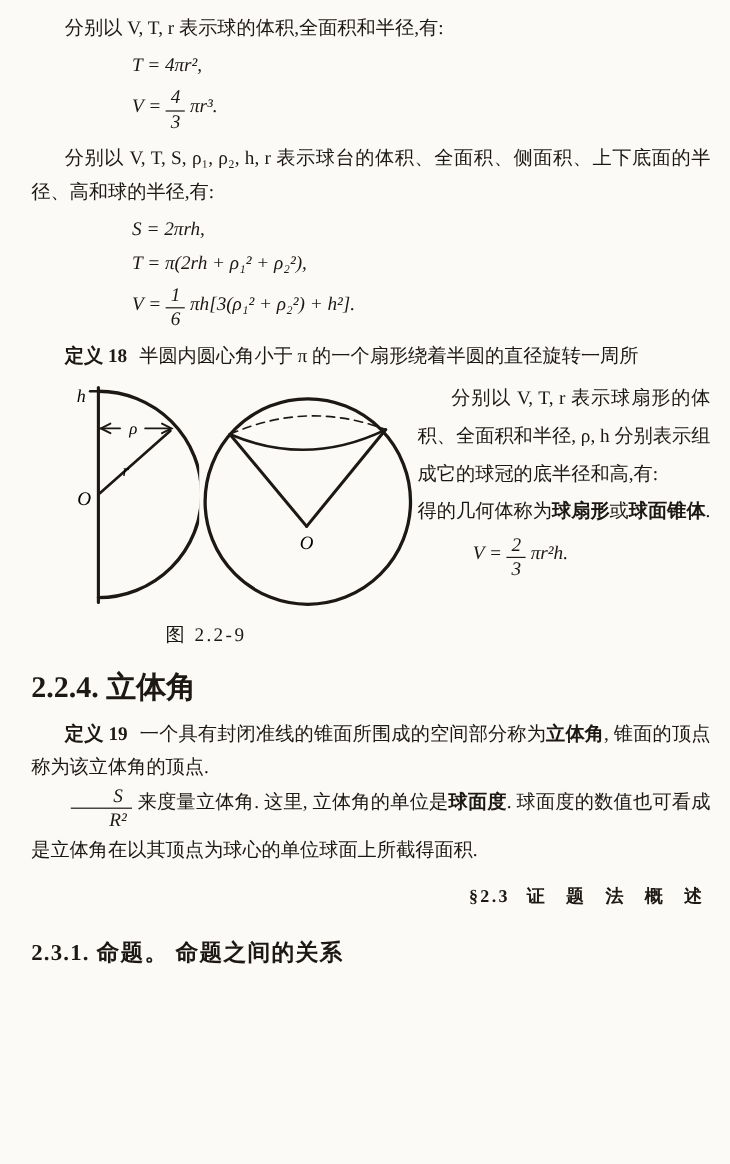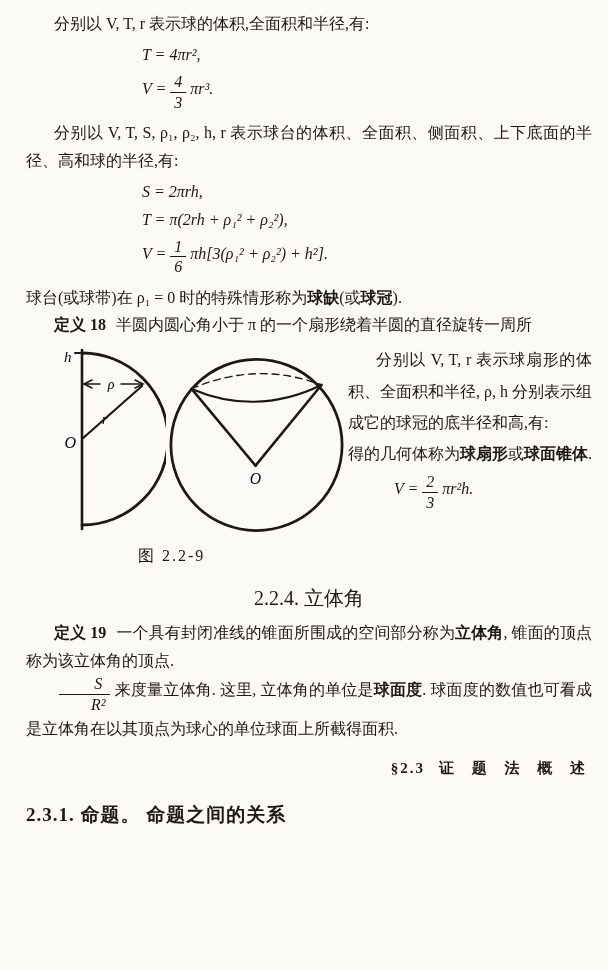--- a/index.html
+++ b/index.html
@@ -13,37 +13,37 @@
     box-sizing:border-box;width:608px;height:970px;
     padding:10px 16px 10px 26px;
     display:flex;flex-direction:column;
   }
   .para{margin:0;line-height:1.7;text-align:justify;}
   .ind{text-indent:28px;}
   .bd{font-weight:bold;}
   .deflabel{font-weight:bold;margin-right:10px;}
   
   .fm{font-style:italic;white-space:nowrap;}
-  .fgroup{margin:4px 0 4px 116px;}
+  .fgroup{margin:4px 0 4px 84px;}
   .fline{line-height:1.75;}
   .fline.tall{margin:4px 0;}
   .frac{display:inline-block;vertical-align:-0.85em;text-align:center;line-height:1.1;margin:0 4px;font-style:italic;}
   .frac .num{display:block;padding:0 4px 1px;border-bottom:1.4px solid #1d1814;}
   .frac .den{display:block;padding:1px 4px 0;}
   .ifrac{vertical-align:-0.95em;margin:0 5px;}
   
   .figrow{display:flex;margin:6px 0 2px 0;}
   .figcol{width:322px;flex:none;}
   .figs{display:flex;align-items:flex-start;}
   .figcap{font-weight:normal;margin:2px 0 0 112px;letter-spacing:2px;}
   .rightcol{flex:1;line-height:1.95;text-align:justify;}
   .rcformulas{margin:2px 0 0 46px;}
   svg text{font-family:"Liberation Serif","DejaVu Serif",serif;}
   
-  .h224{font-size:20px;font-weight:normal;margin:16px 0 8px 0;line-height:1.3;text-align:center;}
+  .h224{font-size:25px;font-weight:bold;margin:16px 0 8px 0;line-height:1.3;}
   .h23{font-size:15px;font-weight:bold;text-align:right;margin:14px 0 10px 0;letter-spacing:2px;}
   .h23 .sp{letter-spacing:7px;margin-left:14px;}
   .h231{font-size:19px;font-weight:bold;margin:14px 0 8px 0;letter-spacing:1px;}
   .measure{line-height:1.95;}
 </style>
 </head>
 <body>
 
 <div class="page">
 
@@ -56,21 +56,20 @@
 
 
   <p class="para ind">分别以 V, T, S, ρ₁, ρ₂, h, r 表示球台的体积、全面积、侧面积、上下底面的半径、高和球的半径,有:</p>
 
   <div class="fgroup">
     <div class="fm fline">S = 2πrh,</div>
     <div class="fm fline">T = π(2rh + ρ₁² + ρ₂²),</div>
     <div class="fm fline tall"><span>V =</span><span class="frac"><span class="num">1</span><span class="den">6</span></span><span>πh[3(ρ₁² + ρ₂²) + h²].</span></div>
   </div>
 
-  <p class="para"><span>球台(或球带)在 ρ₁ = 0 时的特殊情形称为</span><span class="bd">球缺</span><span>(或</span><span class="bd">球冠</span><span>).</span></p>
 
   <p class="para ind"><span class="deflabel">定义 18</span><span>半圆内圆心角小于 π 的一个扇形绕着半圆的直径旋转一周所</span></p>
 
   <div class="figrow">
     <div class="figcol">
       <div class="figs">
 
         <svg width="140" height="192" viewBox="0 0 140 192">
           <g stroke="#1d1814" fill="none" stroke-linecap="round">
             <line x1="56" y1="6" x2="56" y2="185" stroke-width="2.6"></line>

